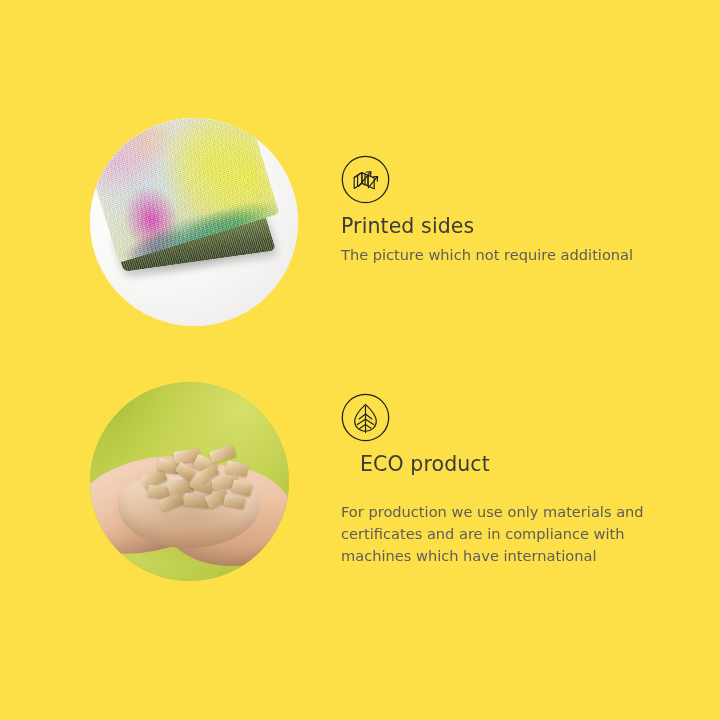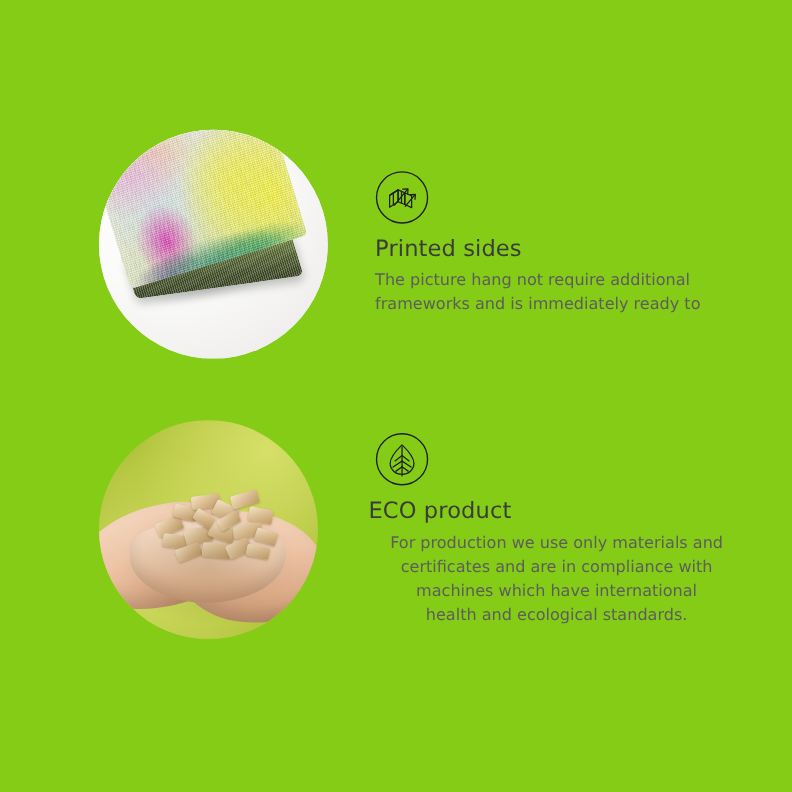--- a/index.html
+++ b/index.html
@@ -13,21 +13,21 @@
     font-family: "DejaVu Sans", sans-serif;
     overflow: hidden;
     position: relative;
   }
 
   .panel {
     position: absolute;
     left: 0; top: 0;
     width: 720px;
     height: 720px;
-    background: #84cc16;
+    background: #fde047;
   }
 
   
   .feature {
     position: absolute;
     display: block;
   }
   .feature-1 { left: 0; top: 0; }
   .feature-2 { left: 0; top: 0; }
 
@@ -207,33 +207,33 @@
   .title {
     position: absolute;
     font-family: "DejaVu Sans", sans-serif;
     font-size: 20.5px;
     font-weight: 400;
     color: #3b3b3b;
     letter-spacing: .1px;
     white-space: nowrap;
   }
   .title-1 { left: 341px; top: 214px; }
-  .title-2 { left: 335px; top: 452px; }
+  .title-2 { left: 360px; top: 452px; }
 
   .body {
     position: absolute;
     font-family: "DejaVu Sans", sans-serif;
     font-size: 14.6px;
     font-weight: 400;
     line-height: 22px;
     color: #5d5d5d;
     width: 330px;
   }
   .body-1 { left: 341px; top: 244px; }
-  .body-2 { left: 341px; top: 483px; text-align: center; }
+  .body-2 { left: 341px; top: 501px; }
   .body span { display: block; white-space: nowrap; }
 </style>
 </head>
 <body>
 
 <div class="panel">
 
   <div class="feature feature-1">
 
     <div class="photo-circle photo-1">
@@ -263,22 +263,21 @@
 
           <path d="M27.4 32.6 L36.1 22.2"></path>
           <path d="M32.1 21.9 L36.6 21.6 L36.3 26.2"></path>
         </g>
       </svg>
     </div>
 
     <div class="title title-1">Printed sides</div>
 
     <div class="body body-1">
-      <span>The picture hang not require additional</span>
-      <span>frameworks and is immediately ready to</span>
+      <span>The picture which not require additional</span>
     </div>
   </div>
 
   <div class="feature feature-2">
 
     <div class="photo-circle photo-2">
       <div class="grass"></div>
       <div class="hand hand-left"></div>
       <div class="hand hand-right"></div>
       <div class="palm"></div>
@@ -323,17 +322,16 @@
         </g>
       </svg>
     </div>
 
     <div class="title title-2">ECO product</div>
 
     <div class="body body-2">
       <span>For production we use only materials and</span>
       <span>certificates and are in compliance with</span>
       <span>machines which have international</span>
-      <span>health and ecological standards.</span>
     </div>
   </div>
 
 </div>
 
 </body></html>

